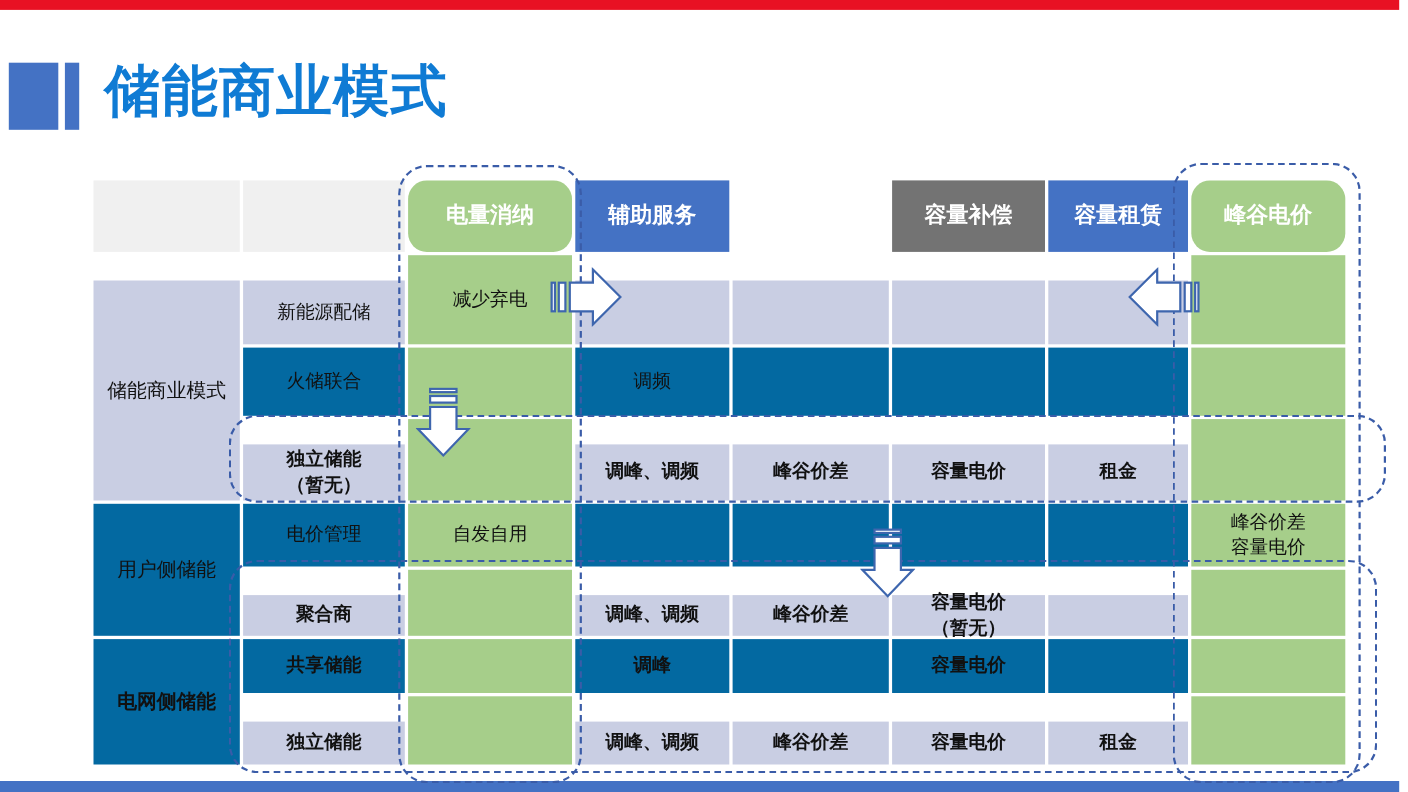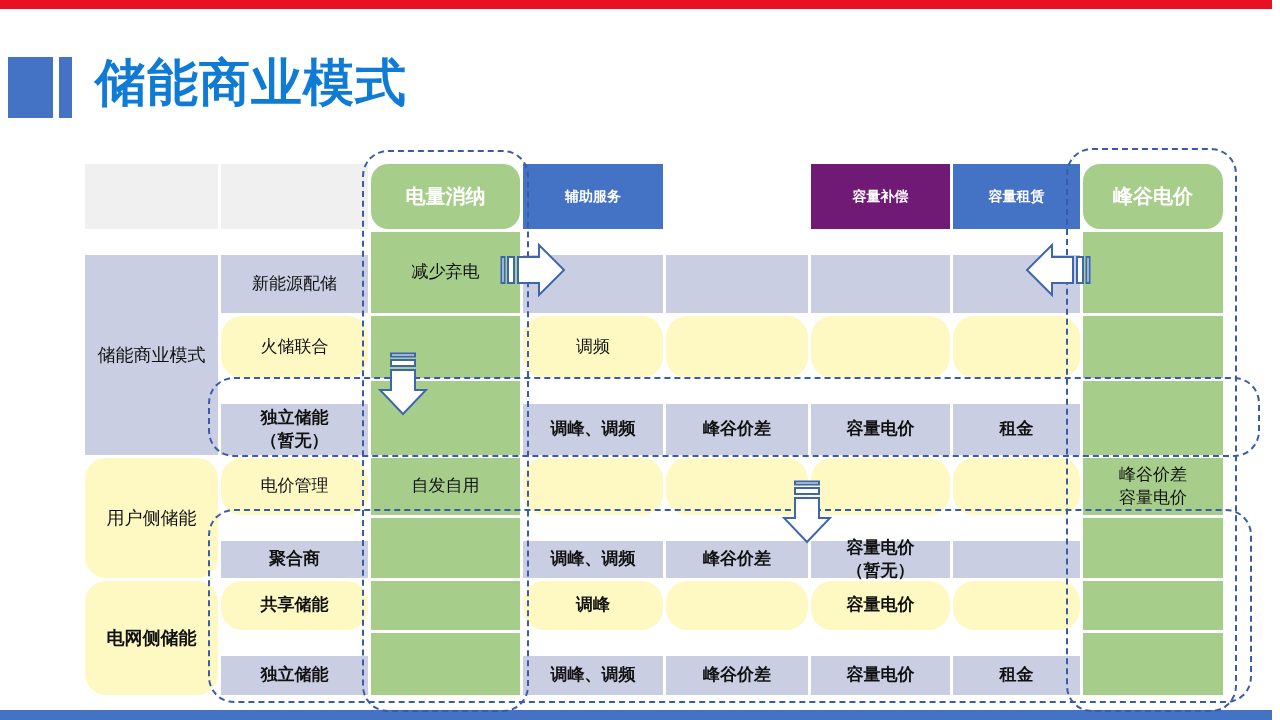--- a/index.html
+++ b/index.html
@@ -12,24 +12,24 @@
   .title{position:absolute;left:95px;top:48px;margin:0;font-size:51px;font-weight:bold;
          letter-spacing:1px;line-height:70px;}
   
   .tbl{position:absolute;left:85px;top:164px;width:1138px;height:531px;display:grid;
        grid-template-columns:133px 147px 149px 140px 142px 139px 127px 140px;
        grid-template-rows:65px 81px 62px 74px 57px 60px 49px 62px;
        gap:3px;z-index:1;}
   .cell{display:flex;align-items:center;justify-content:center;text-align:center;
         font-size:17px;color:#111;line-height:1.35;}
   .gray{background:#F0F0F0;}
-  .hblue{color:#fff;font-weight:bold;font-size:14px;}
+  .hblue{color:#fff;font-weight:bold;font-size:20px;}
   .hgreen{color:#fff;font-weight:bold;font-size:20px;border-radius:17px;}
   .med{background:#C9CEE3;margin-top:23px;}
-  .lit{background:#fef9c3;border-radius:21px;}
+  .lit{background:#0369a1;}
   .grn{}
   .b{font-weight:bold;}
   .pre{white-space:pre-line;}
   .glabel{font-size:18px;}
   
   .dashed{position:absolute;border:2px dashed #3A5CA8;border-radius:26px;z-index:2;}
   .arrow{position:absolute;z-index:3;}
 </style>
 </head>
 <body>
@@ -42,21 +42,21 @@
   <div class="deco-sq" style="background:#4472C4"></div>
   <div class="deco-bar" style="background:#4472C4"></div>
   <h1 class="title" style="color:#0F7BD4">储能商业模式</h1>
 
   <div class="tbl">
 
     <div class="cell gray" style="grid-area:1/1"></div>
     <div class="cell gray" style="grid-area:1/2"></div>
     <div class="cell hgreen" style="grid-area:1/3;background:#A6CE8A">电量消纳</div>
     <div class="cell hblue" style="grid-area:1/4;background:#4472C4">辅助服务</div>
-    <div class="cell hblue" style="grid-area:1/6;background:#701a75">容量补偿</div>
+    <div class="cell hblue" style="grid-area:1/6;background:#737373">容量补偿</div>
     <div class="cell hgreen" style="grid-area:1/8;background:#A6CE8A">峰谷电价</div>
     <div class="cell hblue" style="grid-area:1/7;background:#4472C4">容量租赁</div>
 
     <div class="cell med glabel" style="grid-area:2/1/5/2">储能商业模式</div>
     <div class="cell lit glabel" style="grid-area:5/1/7/2">用户侧储能</div>
     <div class="cell lit glabel b" style="grid-area:7/1/9/2">电网侧储能</div>
 
     <div class="cell med" style="grid-area:2/2">新能源配储</div>
     <div class="cell lit" style="grid-area:3/2">火储联合</div>
     <div class="cell med b pre" style="grid-area:4/2">独立储能

